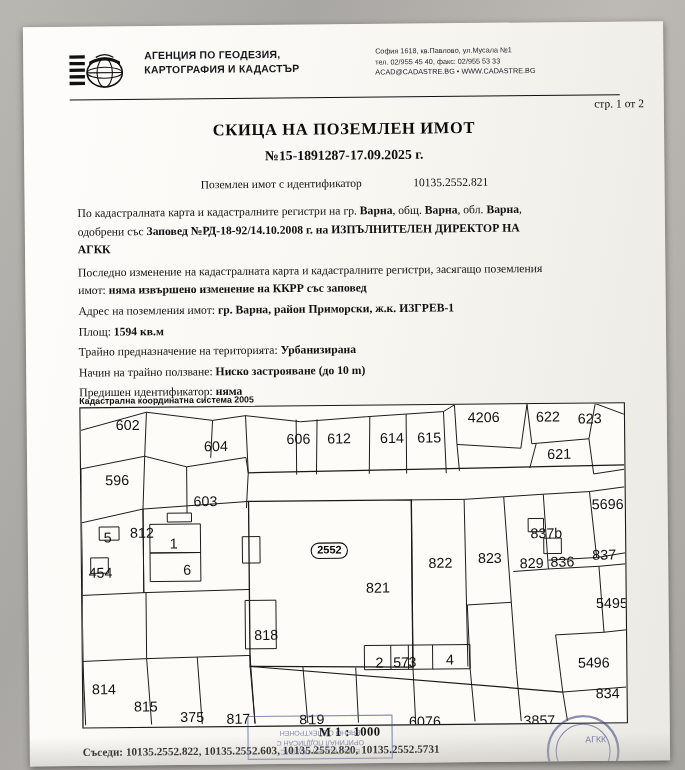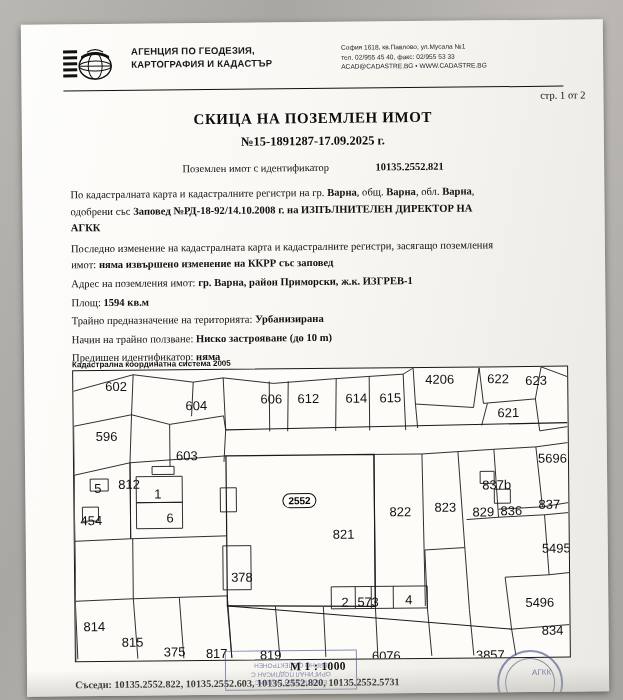--- a/index.html
+++ b/index.html
@@ -139,21 +139,21 @@
   }
   .ident-line {
     position: absolute;
     top: 140px;
     left: 0;
     width: 582px;
     text-align: center;
     font-size: 10.5px;
     color: #111;
   }
-  .ident-line b { font-weight: bold; margin-left: 44px; }
+  .ident-line b { font-weight: normal; margin-left: 44px; }
 
   
   .body {
     position: absolute;
     left: 48px;
     top: 164px;
     width: 494px;
     font-size: 10.6px;
     line-height: 14.6px;
     color: #101010;
@@ -443,32 +443,32 @@
         <div class="plabel" style="left:92px;  top:140px;">6</div>
         <div class="plabel" style="left:20px;  top:110px;">5</div>
         <div class="plabel" style="left:6px;   top:142px;">454</div>
         <div class="plabel" style="left:315px; top:136px;">822</div>
         <div class="plabel" style="left:360px; top:132px;">823</div>
         <div class="plabel" style="left:398px; top:137px;">829</div>
         <div class="plabel" style="left:426px; top:136px;">836</div>
         <div class="plabel" style="left:464px; top:130px;">837</div>
         <div class="plabel" style="left:408px; top:110px;">837b</div>
         <div class="plabel" style="left:258px; top:158px;">821</div>
-        <div class="plabel" style="left:156px; top:200px;">378</div>
+        <div class="plabel" style="left:156px; top:200px;">818</div>
         <div class="plabel" style="left:448px; top:174px;padding-left:19px;">5495</div>
         <div class="plabel" style="left:266px; top:226px;">2</div>
         <div class="plabel" style="left:296px; top:226px;">3</div>
         <div class="plabel" style="left:282px; top:226px;">57</div>
         <div class="plabel" style="left:330px; top:224px;">4</div>
         <div class="plabel" style="left:450px; top:228px;">5496</div>
         <div class="plabel" style="left:8px;   top:248px;">814</div>
         <div class="plabel" style="left:46px;  top:264px;">815</div>
         <div class="plabel" style="left:88px;  top:274px;">375</div>
         <div class="plabel" style="left:130px; top:276px;">817</div>
-        <div class="plabel" style="left:184px; top:278px;">819</div>
+        <div class="plabel" style="left:196px; top:278px;font-family:Liberation Mono, monospace;">819</div>
         <div class="plabel" style="left:296px; top:280px;">6076</div>
         <div class="plabel" style="left:400px; top:280px;">3857</div>
         <div class="plabel" style="left:466px; top:256px;">834</div>
 
         <div class="hl" style="left:208px; top:124px;">2552</div>
       </div>
 
       <div class="scale">М 1 : 1000</div>
 
       <div class="neighbors">

